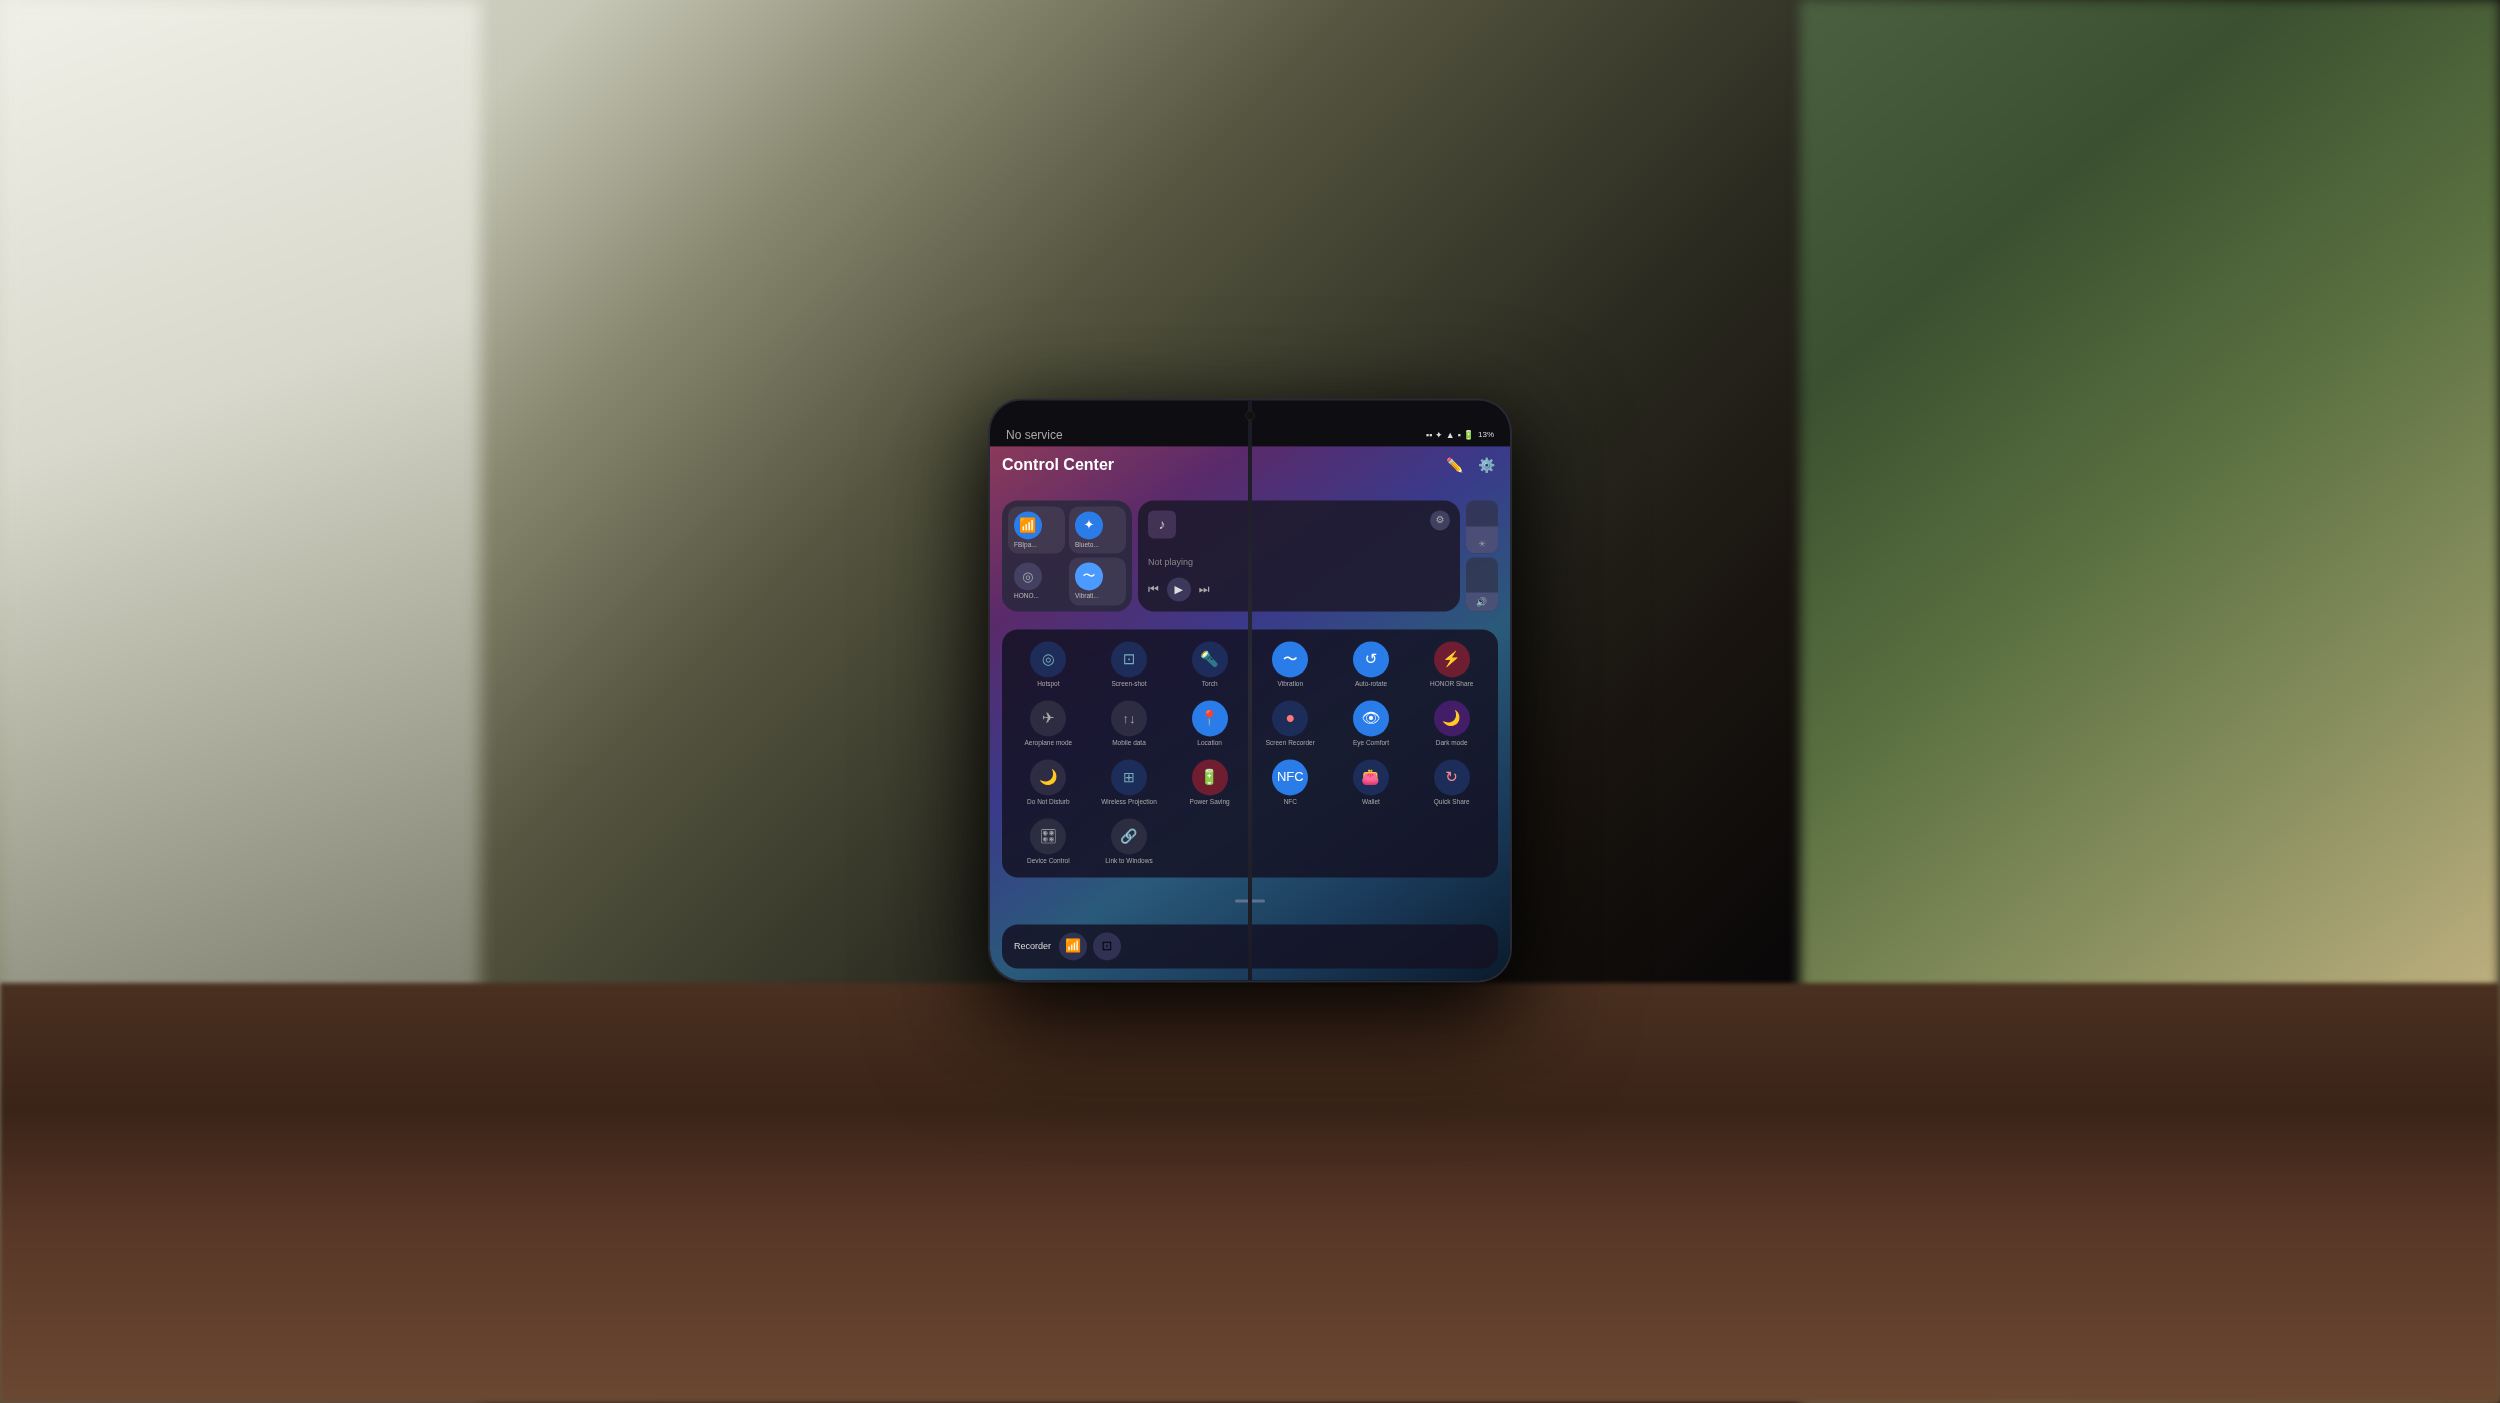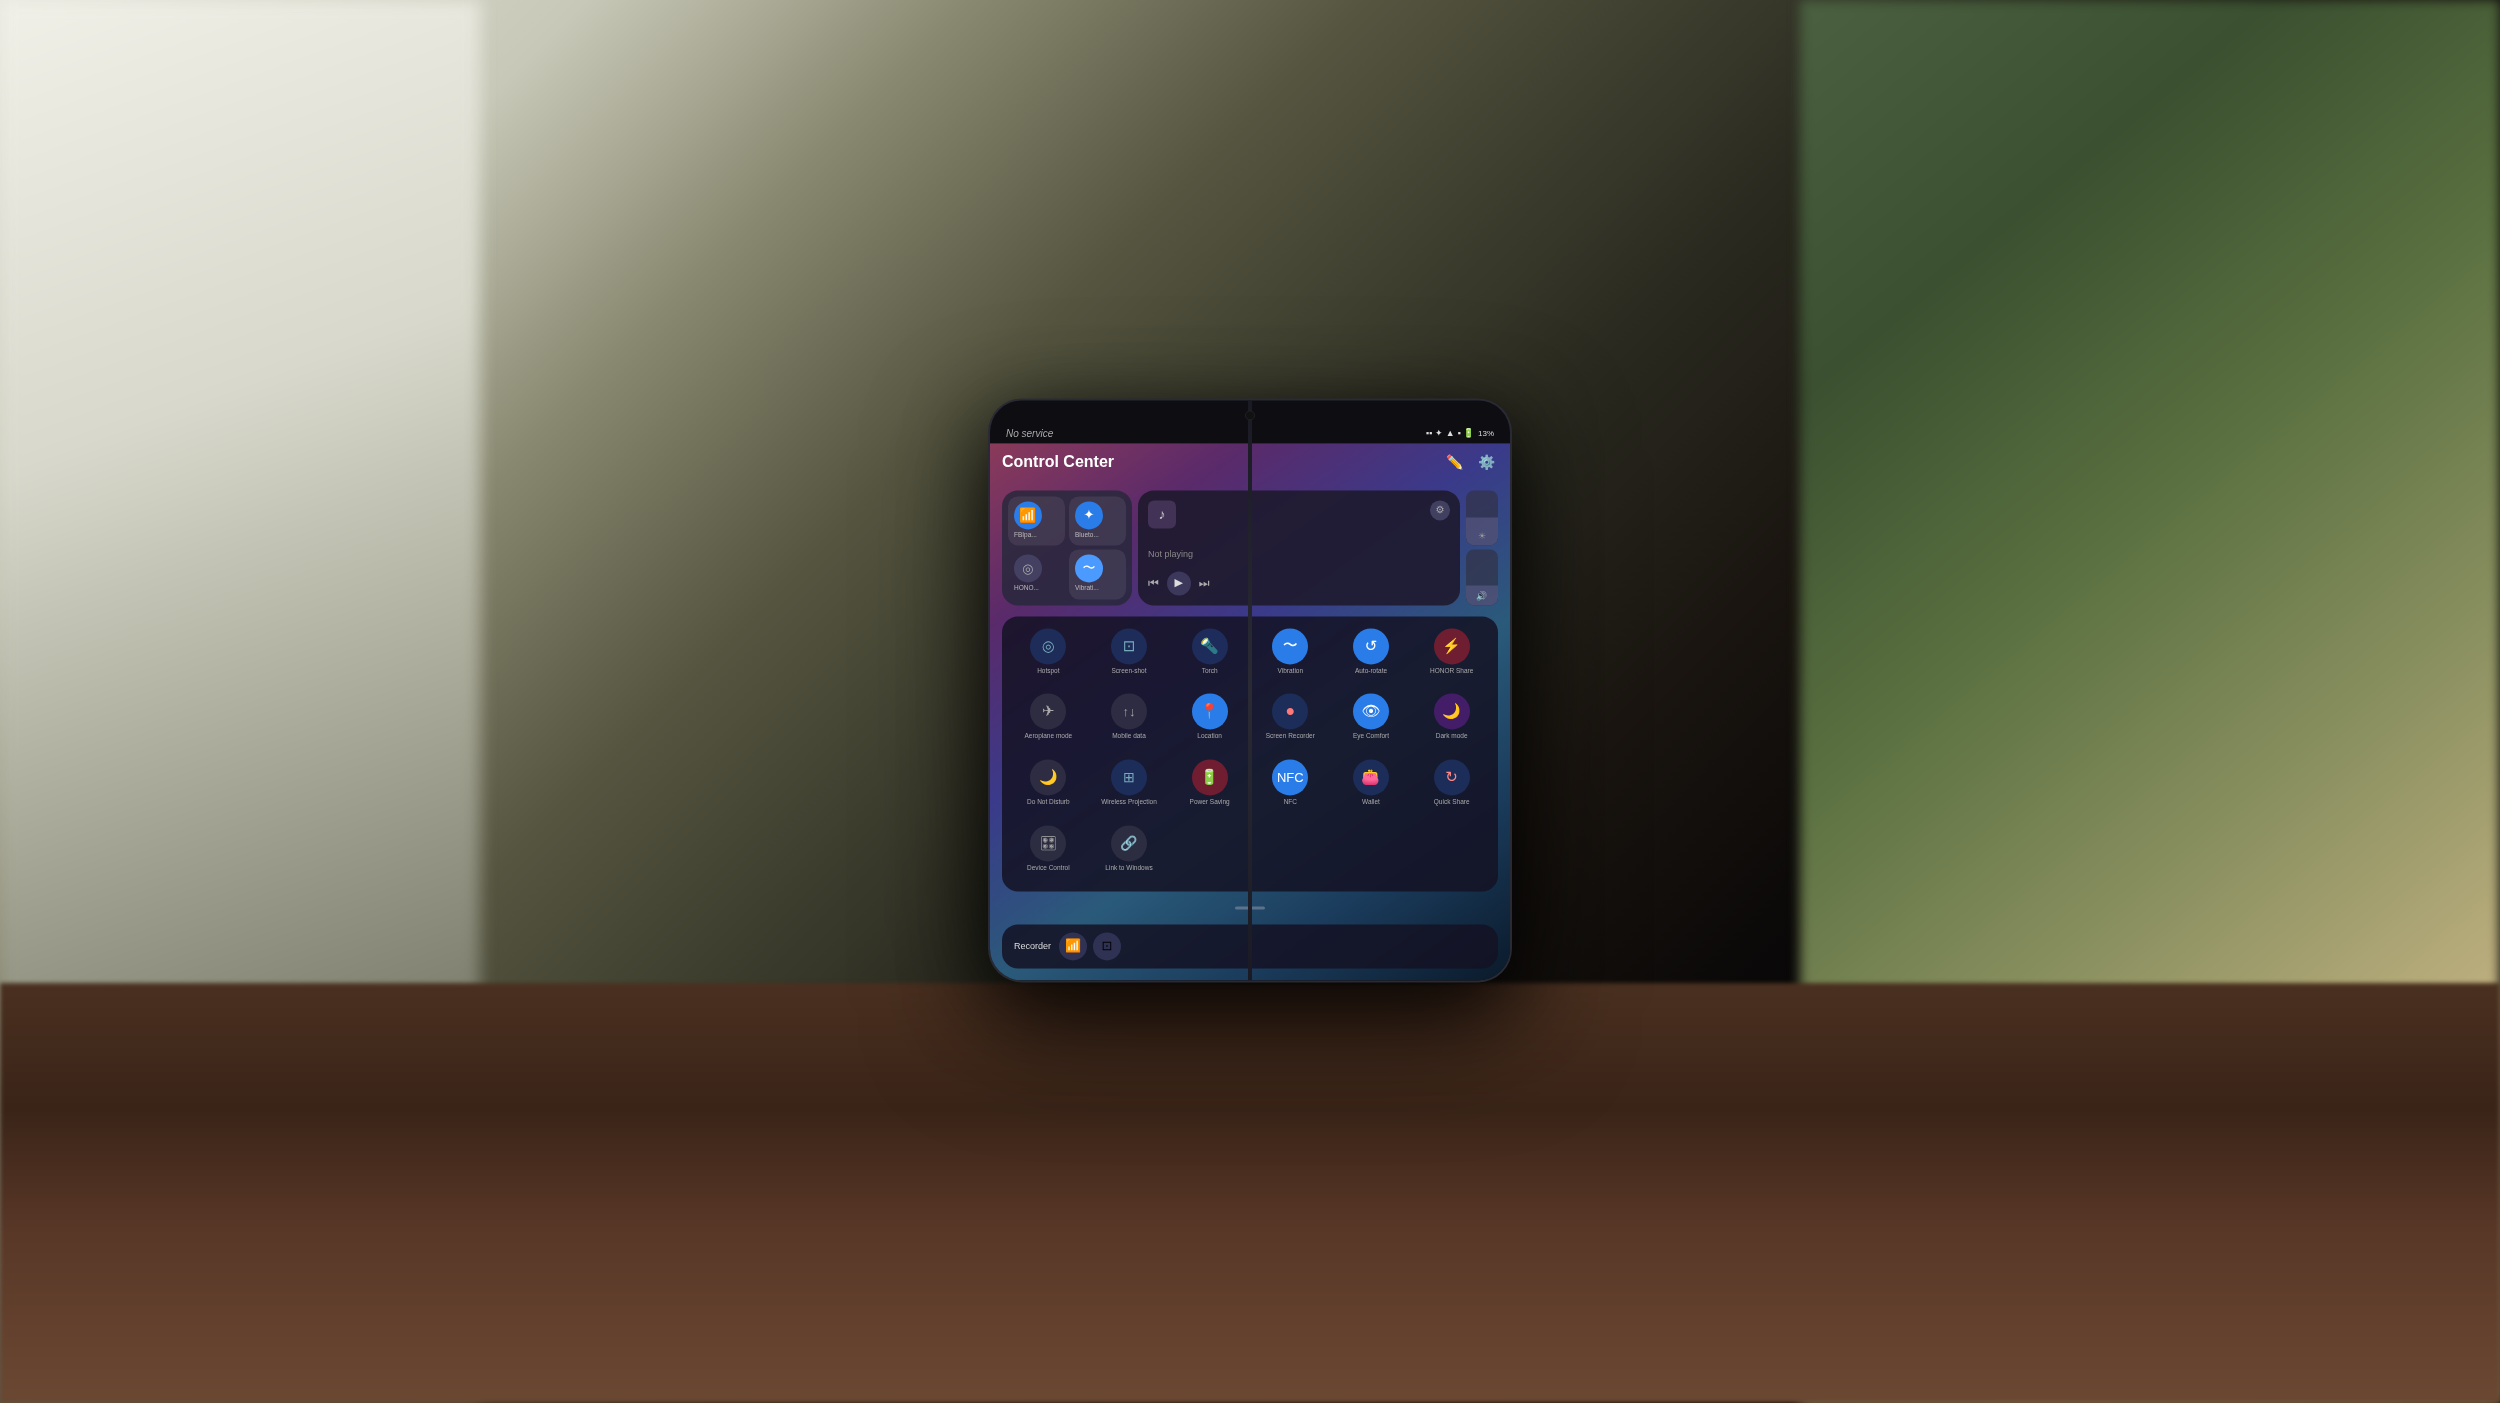--- a/index.html
+++ b/index.html
@@ -98,40 +98,40 @@
       align-items: center;
       justify-content: space-between;
       padding: 28px 16px 4px;
       font-size: 9px;
       color: #ccc;
       background: transparent;
       position: relative;
       z-index: 5;
     }
 
-    .status-left { font-size: 10px; color: #aaa; font-style: italic; }
+    .status-left { font-size: 12px; color: #aaa; }
     .status-right {
       display: flex;
       align-items: center;
       gap: 3px;
       font-size: 8px;
       color: #ddd;
     }
     .status-icon { font-size: 9px; }
     .battery-text { font-size: 8px; }
 
     
     .screen-content {
       flex: 1;
       background: linear-gradient(145deg, #8b3a5a 0%, #5a2a6a 20%, #3a3a8a 40%, #2a5a7a 60%, #1a3a5a 80%, #0a1a2a 100%);
       padding: 0 12px 12px;
       overflow: hidden;
       display: flex;
       flex-direction: column;
-      gap: 11px;
+      gap: 18px;
       justify-content: space-between;
     }
 
     
     .cc-header {
       display: flex;
       align-items: center;
       justify-content: space-between;
       padding: 8px 0 6px;
     }

